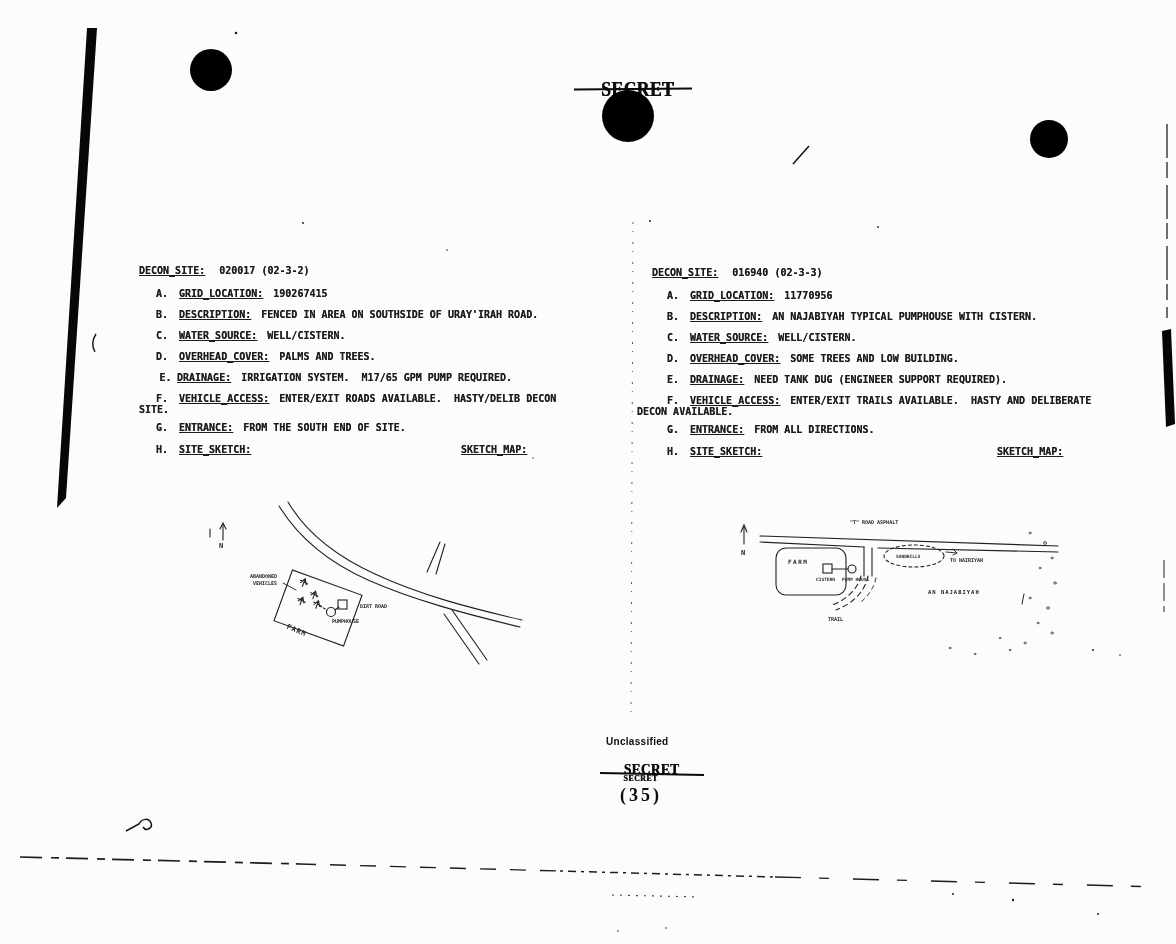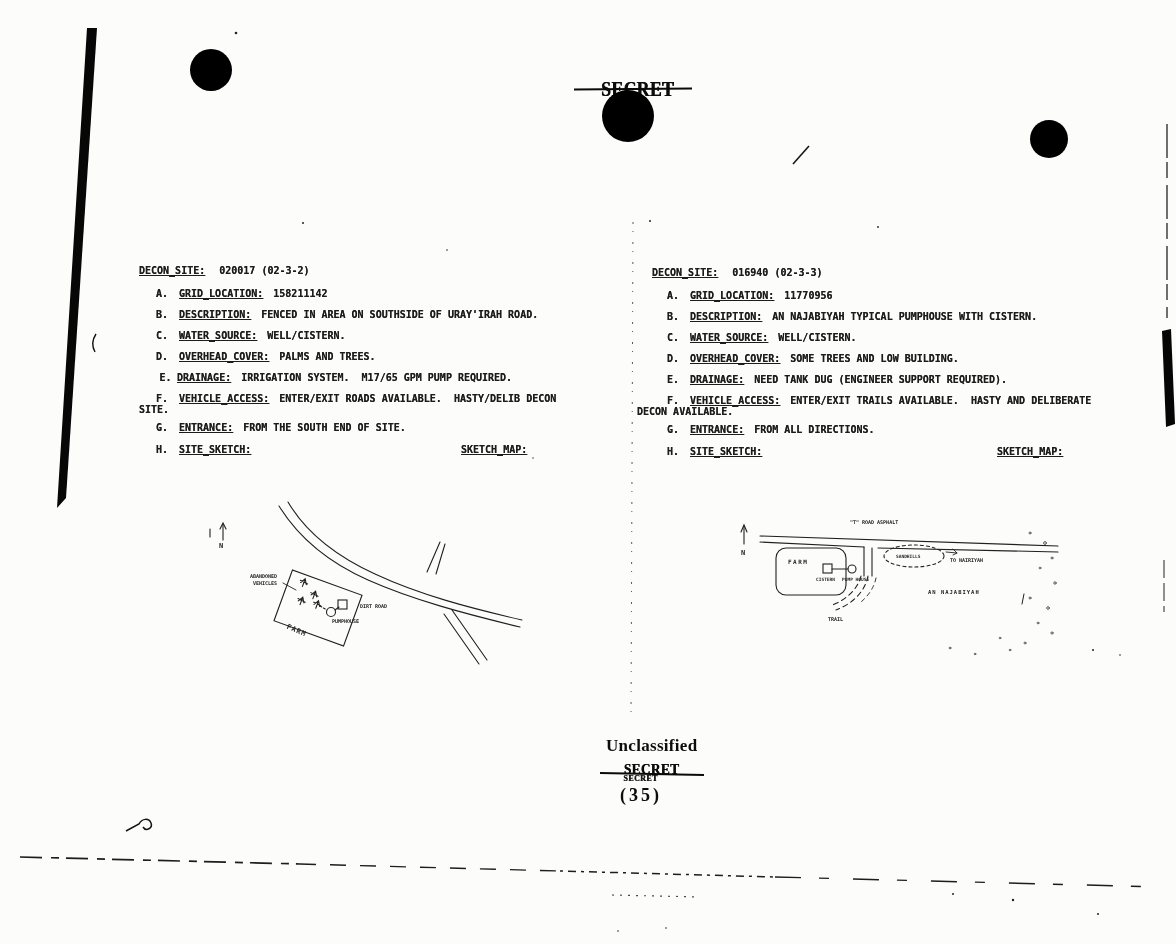--- a/index.html
+++ b/index.html
@@ -9,21 +9,21 @@
         text-shadow:0 0 .45px #444;margin:4px;line-height:11px;}
   .letter{display:inline-block;width:23px;}
   .flabel{text-decoration:underline;margin-right:10px;}
   .hdr .flabel{margin-right:14px;}
   .rlabel{position:absolute;text-decoration:underline;top:0;}
   .punch{position:absolute;background:#000;border-radius:50%;z-index:6;}
   .stamp{position:absolute;z-index:4;color:#0d0d0d;}
   .secret-txt{font-family:"Liberation Serif",serif;font-weight:800;display:inline-block;
         transform:scaleX(.88);letter-spacing:.5px;text-shadow:.6px 0 #000;}
   .strike{position:absolute;background:#0a0a0a;}
-  .unclass{font-family:Liberation Serif, serif;font-weight:700;font-size:17px;letter-spacing:.3px;}
+  .unclass{font-family:Liberation Sans, sans-serif;font-weight:700;font-size:10px;letter-spacing:.3px;}
   .pagenum{font-family:Liberation Serif, serif;font-weight:700;font-size:18px;letter-spacing:3px;}
   .sketch{position:absolute;z-index:2;}
   .sketch text{font-family:"DejaVu Sans Mono",monospace;font-weight:700;fill:#242424;}
   .sketch path,.sketch line,.sketch rect,.sketch ellipse,.sketch circle,.sketch polyline
         {stroke:#202020;fill:none;stroke-linecap:round;}
   .artifacts{position:absolute;left:0;top:0;z-index:3;pointer-events:none;}
 </style>
 </head>
 <body>
 
@@ -65,21 +65,21 @@
   <div class="punch" style="left:190px;top:49px;width:42px;height:42px;"></div>
   <div class="punch" style="left:602px;top:90px;width:52px;height:52px;"></div>
   <div class="punch" style="left:1030px;top:120px;width:38px;height:38px;"></div>
 
   <div class="stamp" style="left:596px;top:77px;font-size:20px;">
     <span class="secret-txt">SECRET</span>
     <div class="strike" style="left:-22px;top:11px;width:118px;height:2.2px;transform:rotate(-.5deg);"></div>
   </div>
 
   <p class="frow hdr" style="left:135px;top:261px;"><span class="flabel">DECON_SITE:</span><span>020017 (02-3-2)</span></p>
-  <p class="frow" style="left:152px;top:284px;"><span class="letter">A.</span><span class="flabel">GRID_LOCATION:</span><span>158211142</span></p>
+  <p class="frow" style="left:152px;top:284px;"><span class="letter">A.</span><span class="flabel">GRID_LOCATION:</span><span>190267415</span></p>
   <p class="frow" style="left:152px;top:305px;"><span class="letter">B.</span><span class="flabel">DESCRIPTION:</span><span>FENCED IN AREA ON SOUTHSIDE OF URAY'IRAH ROAD.</span></p>
   <p class="frow" style="left:152px;top:326px;"><span class="letter">C.</span><span class="flabel">WATER_SOURCE:</span><span>WELL/CISTERN.</span></p>
   <p class="frow" style="left:152px;top:347px;"><span class="letter">D.</span><span class="flabel">OVERHEAD_COVER:</span><span>PALMS AND TREES.</span></p>
   <p class="frow" style="left:150px;top:368px;text-align:center;"><span class="letter">E.</span><span class="flabel">DRAINAGE:</span><span>IRRIGATION SYSTEM.  M17/65 GPM PUMP REQUIRED.</span></p>
   <p class="frow" style="left:152px;top:389px;"><span class="letter">F.</span><span class="flabel">VEHICLE_ACCESS:</span><span>ENTER/EXIT ROADS AVAILABLE.  HASTY/DELIB DECON</span></p>
   <p class="frow" style="left:135px;top:400px;"><span>SITE.</span></p>
   <p class="frow" style="left:152px;top:418px;"><span class="letter">G.</span><span class="flabel">ENTRANCE:</span><span>FROM THE SOUTH END OF SITE.</span></p>
   <p class="frow" style="left:152px;top:440px;width:420px;"><span class="letter">H.</span><span class="flabel">SITE_SKETCH:</span><span></span><span class="rlabel" style="left:305px;">SKETCH_MAP:</span></p>
 
   <p class="frow hdr" style="left:648px;top:263px;"><span class="flabel">DECON_SITE:</span><span>016940 (02-3-3)</span></p>

